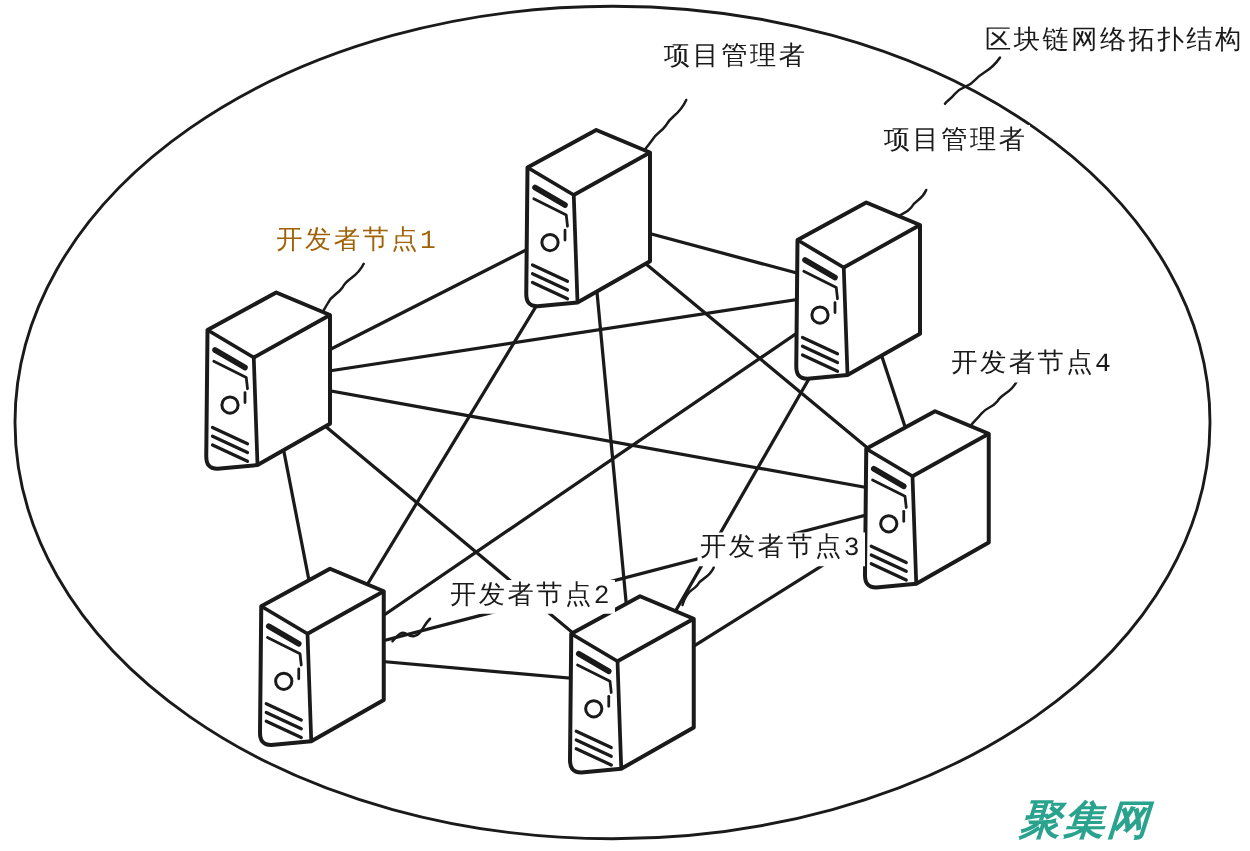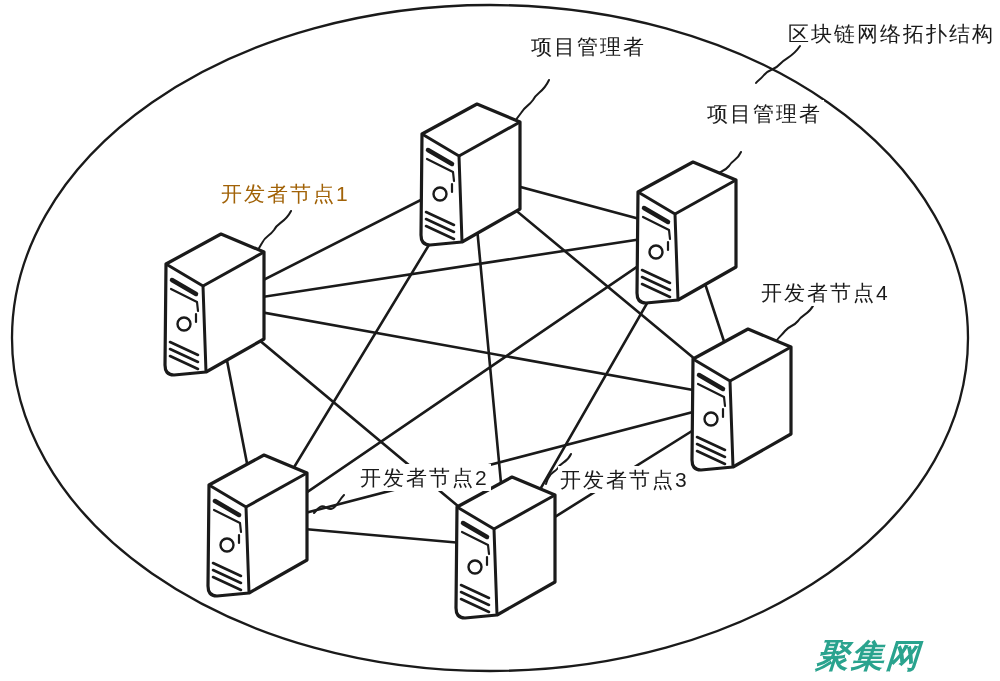--- a/index.html
+++ b/index.html
@@ -1,18 +1,18 @@
 <!DOCTYPE html>
 <html><head>
 <meta charset="utf-8">
 <style>
   html,body{margin:0;padding:0;background:#fff;}
   .stage{
     position:relative;width:1000px;height:681px;background:#fff;overflow:hidden;
-    font-family:Liberation Sans, sans-serif;color:#1a1a1a;
+    font-family:Liberation Mono, monospace;color:#1a1a1a;
   }
   .stage svg{position:absolute;left:0;top:0;}
   .net-ellipse{fill:none;stroke:#1a1a1a;stroke-width:2.3;}
   .edge{stroke-linecap:round;}
   .leader{fill:none;stroke:#1a1a1a;stroke-width:2;stroke-linecap:round;}
   .srv-body{fill:#fff;stroke:#1a1a1a;stroke-width:3.2;stroke-linejoin:round;}
   .srv-edge{fill:none;stroke:#1a1a1a;stroke-width:3;stroke-linejoin:round;}
   .srv-slot-thick{fill:none;stroke:#1a1a1a;stroke-width:4.5;stroke-linecap:round;}
   .srv-slot{fill:none;stroke:#1a1a1a;stroke-width:2.2;stroke-linecap:round;stroke-linejoin:round;}
   .srv-btn{fill:#fff;stroke:#1a1a1a;stroke-width:2.4;}
@@ -98,17 +98,17 @@
   <div class="lbl center" style="left: 692px; top: 100px; width: 128px; color: rgb(26, 26, 26);">
     <span>项目管理者</span>
   </div>
 
   <div class="lbl" style="left: 219px; top: 180px; color: #a16207;">开发者节点1</div>
 
   <div class="lbl" style="left: 759px; top: 279px; color: rgb(26, 26, 26); text-align: right;">开发者节点4</div>
 
   <div class="lbl" style="left: 315px; top: 464px; color: rgb(26, 26, 26); margin-left: 43px;">开发者节点2</div>
 
-  <div class="lbl" style="left: 558px; top: 426px; color: rgb(26, 26, 26); margin-top: 40px;">开发者节点3</div>
+  <div class="lbl" style="left: 558px; top: 426px; color: rgb(26, 26, 26);">开发者节点3</div>
 
   <div class="watermark" style="left: 816px; top: 634px; color: rgb(42, 163, 142);">聚集网</div>
 
 </div>
 
 </body></html>

